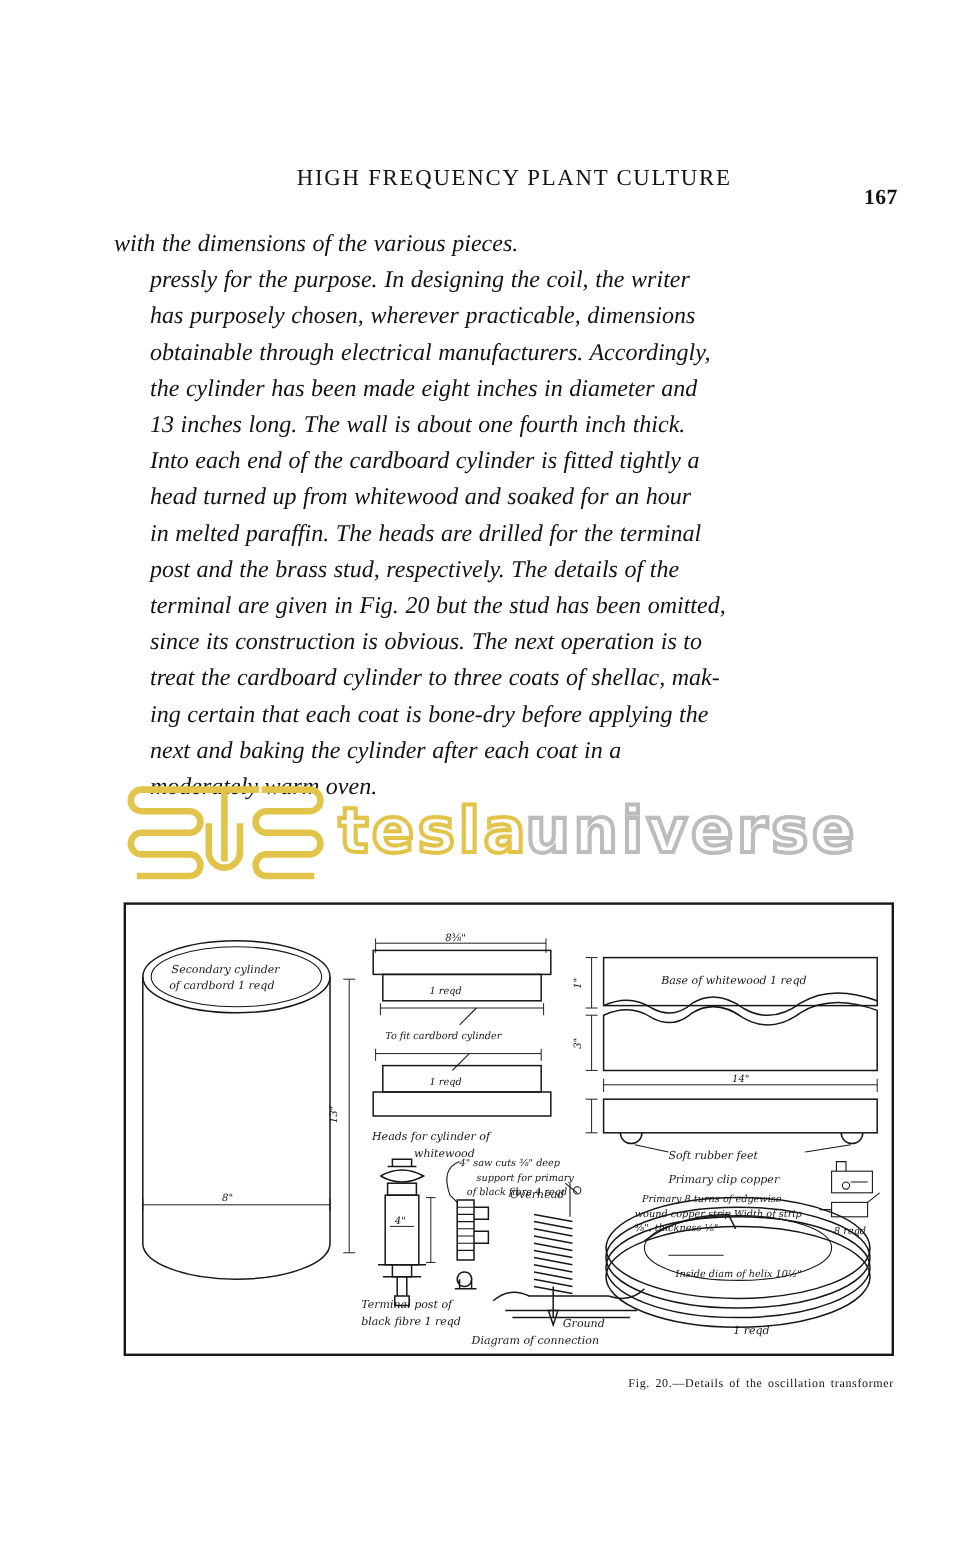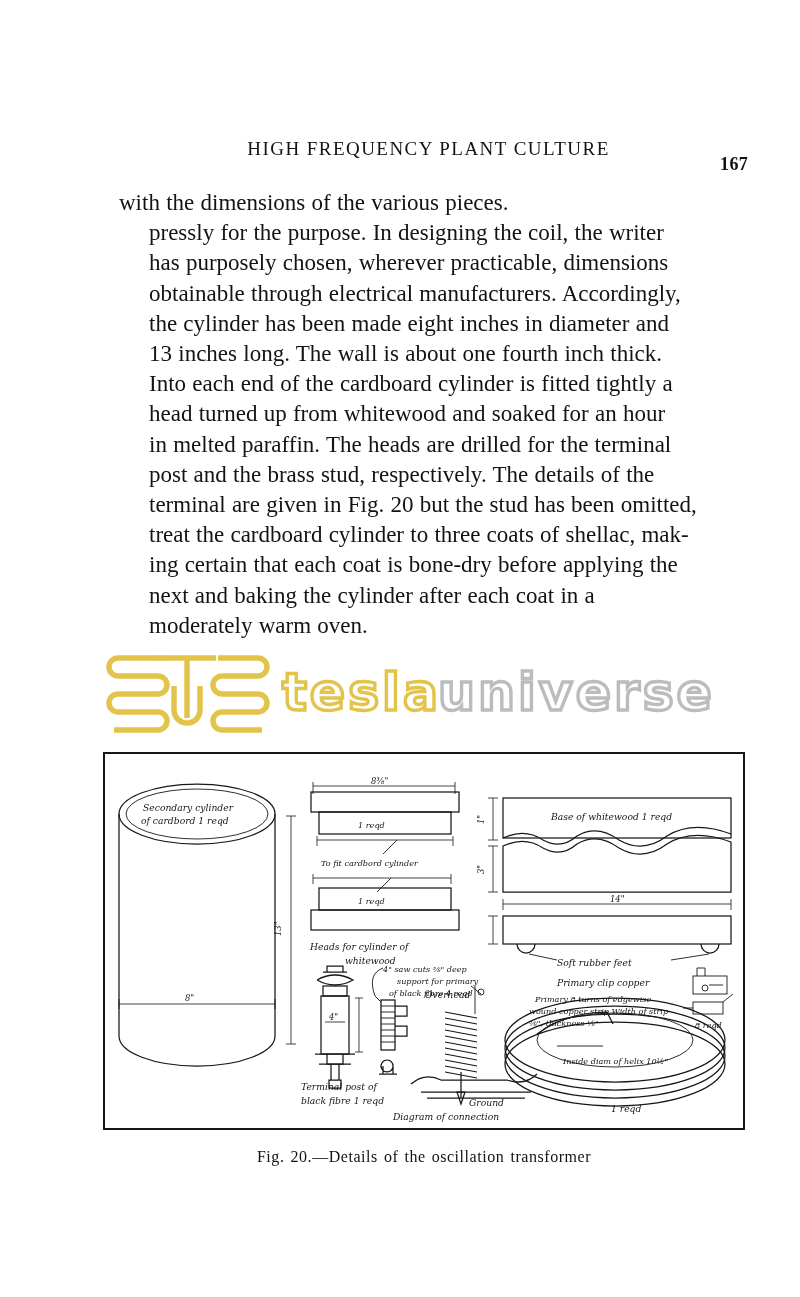--- a/index.html
+++ b/index.html
@@ -40,27 +40,28 @@
     top: 0;
     font-size: 18px;
     font-weight: bold;
     letter-spacing: 0.3px;
     margin-top: 16px;
   }
 
   
   .body-text {
     position: absolute;
-    left: 119px;
+    left: 95px;
     top: 188px;
     width: 648px;
-    font-size: 23px;
+    font-size: 20px;
     line-height: 30.2px;
     text-align: justify;
     text-align-last: left;
+    font-style: italic;
   }
   .body-text p {
     margin: 0;
     word-spacing: 0.5px;
   }
   .body-text p.indented {
     text-indent: 30px;
   }
   .body-text .lastline {
     text-align: left;
@@ -94,22 +95,22 @@
     background: #ffffff;
     box-sizing: border-box;
   }
   .figure-frame svg { display: block; }
 
   .figure-caption {
     position: absolute;
     left: 103px;
     top: 1148px;
     width: 642px;
-    text-align: center;
-    font-size: 16px;
+    text-align: right;
+    font-size: 10px;
     letter-spacing: 0.55px;
     word-spacing: 1.5px;
   }
 
   
   .hw {
     font-family: "DejaVu Serif", serif;
     font-style: italic;
     font-size: 9.2px;
     fill: #151515;
@@ -136,20 +137,21 @@
     <span class="line">pressly for the purpose.  In designing the coil, the writer</span>
     <span class="line">has purposely chosen, wherever practicable, dimensions</span>
     <span class="line">obtainable through electrical manufacturers.  Accordingly,</span>
     <span class="line">the cylinder has been made eight inches in diameter and</span>
     <span class="line">13 inches long.  The wall is about one fourth inch thick.</span>
     <span class="line">Into each end of the cardboard cylinder is fitted tightly a</span>
     <span class="line">head turned up from whitewood and soaked for an hour</span>
     <span class="line">in melted paraffin.  The heads are drilled for the terminal</span>
     <span class="line">post and the brass stud, respectively.  The details of the</span>
     <span class="line">terminal are given in Fig. 20 but the stud has been omitted,</span>
+    <span class="line">since its construction is obvious.  The next operation is to</span>
     <span class="line">treat the cardboard cylinder to three coats of shellac, mak-</span>
     <span class="line">ing certain that each coat is bone-dry before applying the</span>
     <span class="line">next and baking the cylinder after each coat in a</span>
     <span class="line lastline">moderately warm oven.</span>
   </p>
 </div>
 
 <div class="watermark">
   <svg width="660" height="90" viewBox="0 0 660 90" xmlns="http://www.w3.org/2000/svg">
     <g fill="none" stroke="#e3c44a" stroke-width="5.5" stroke-linejoin="round">

